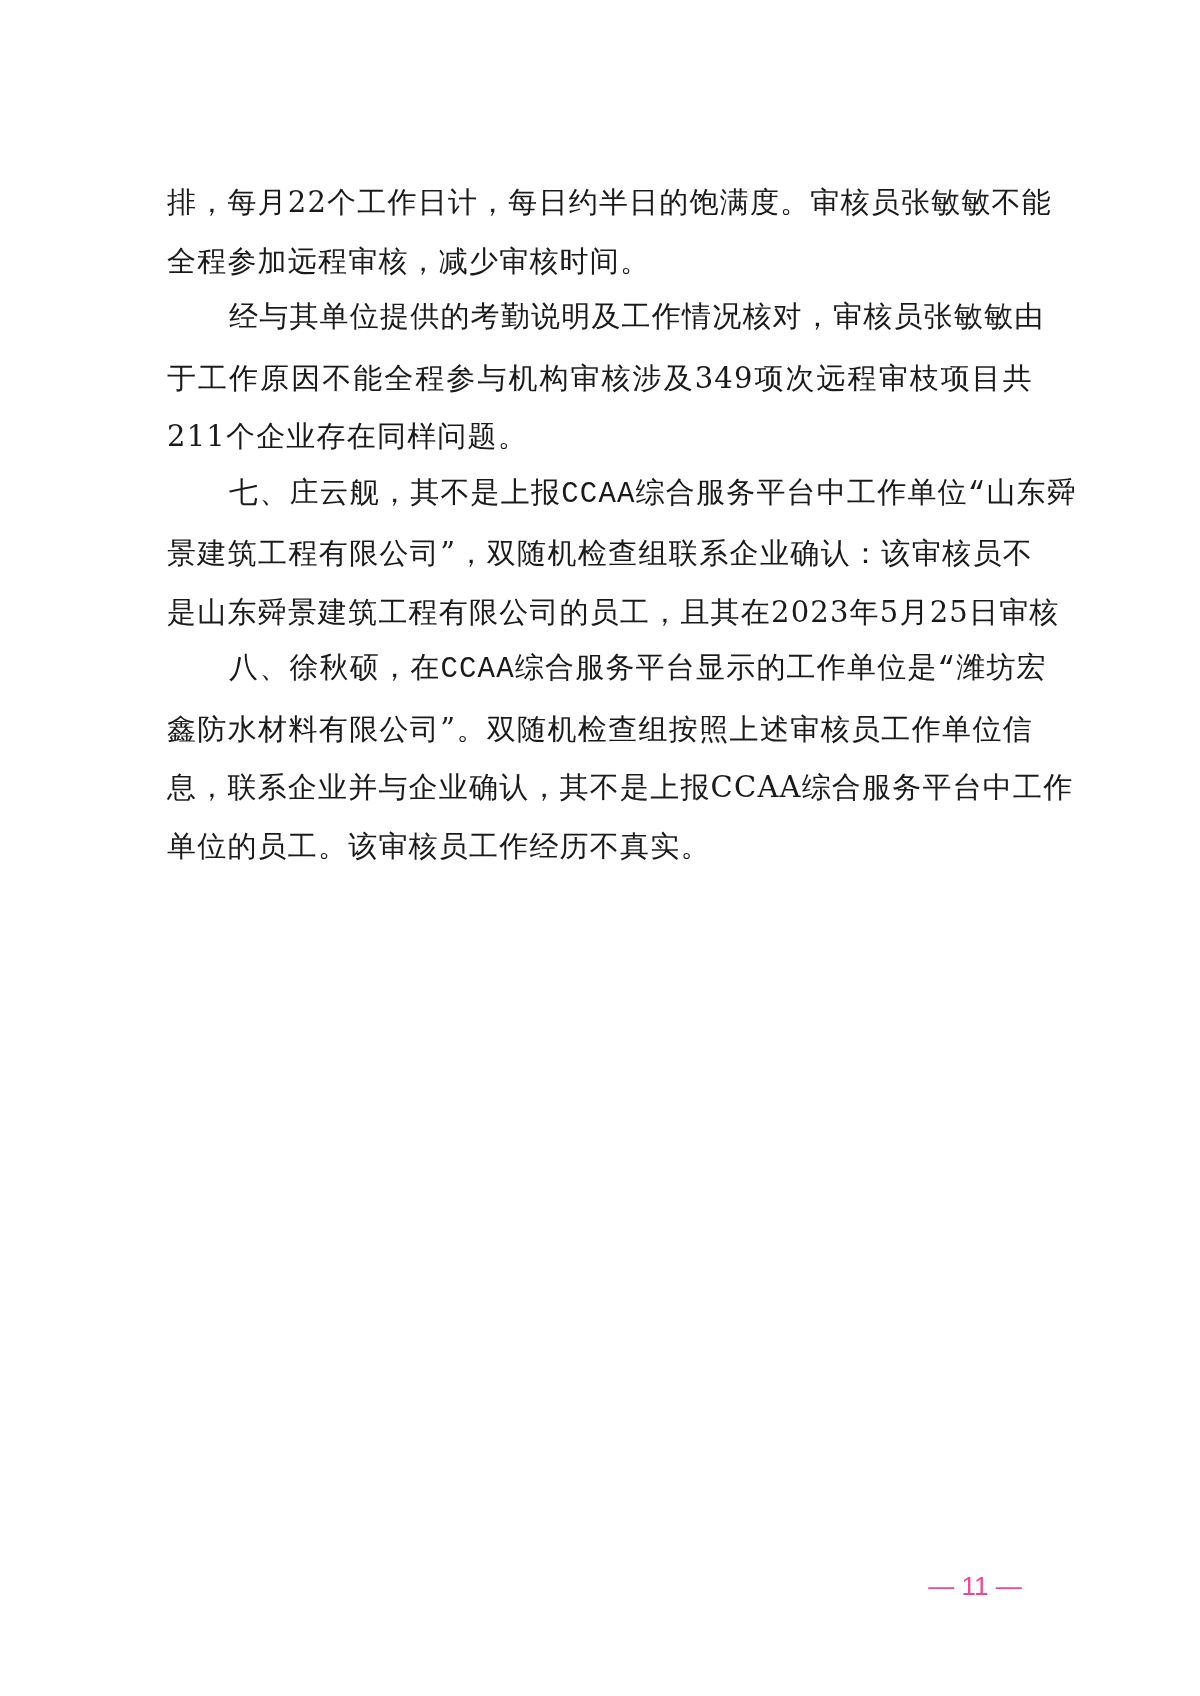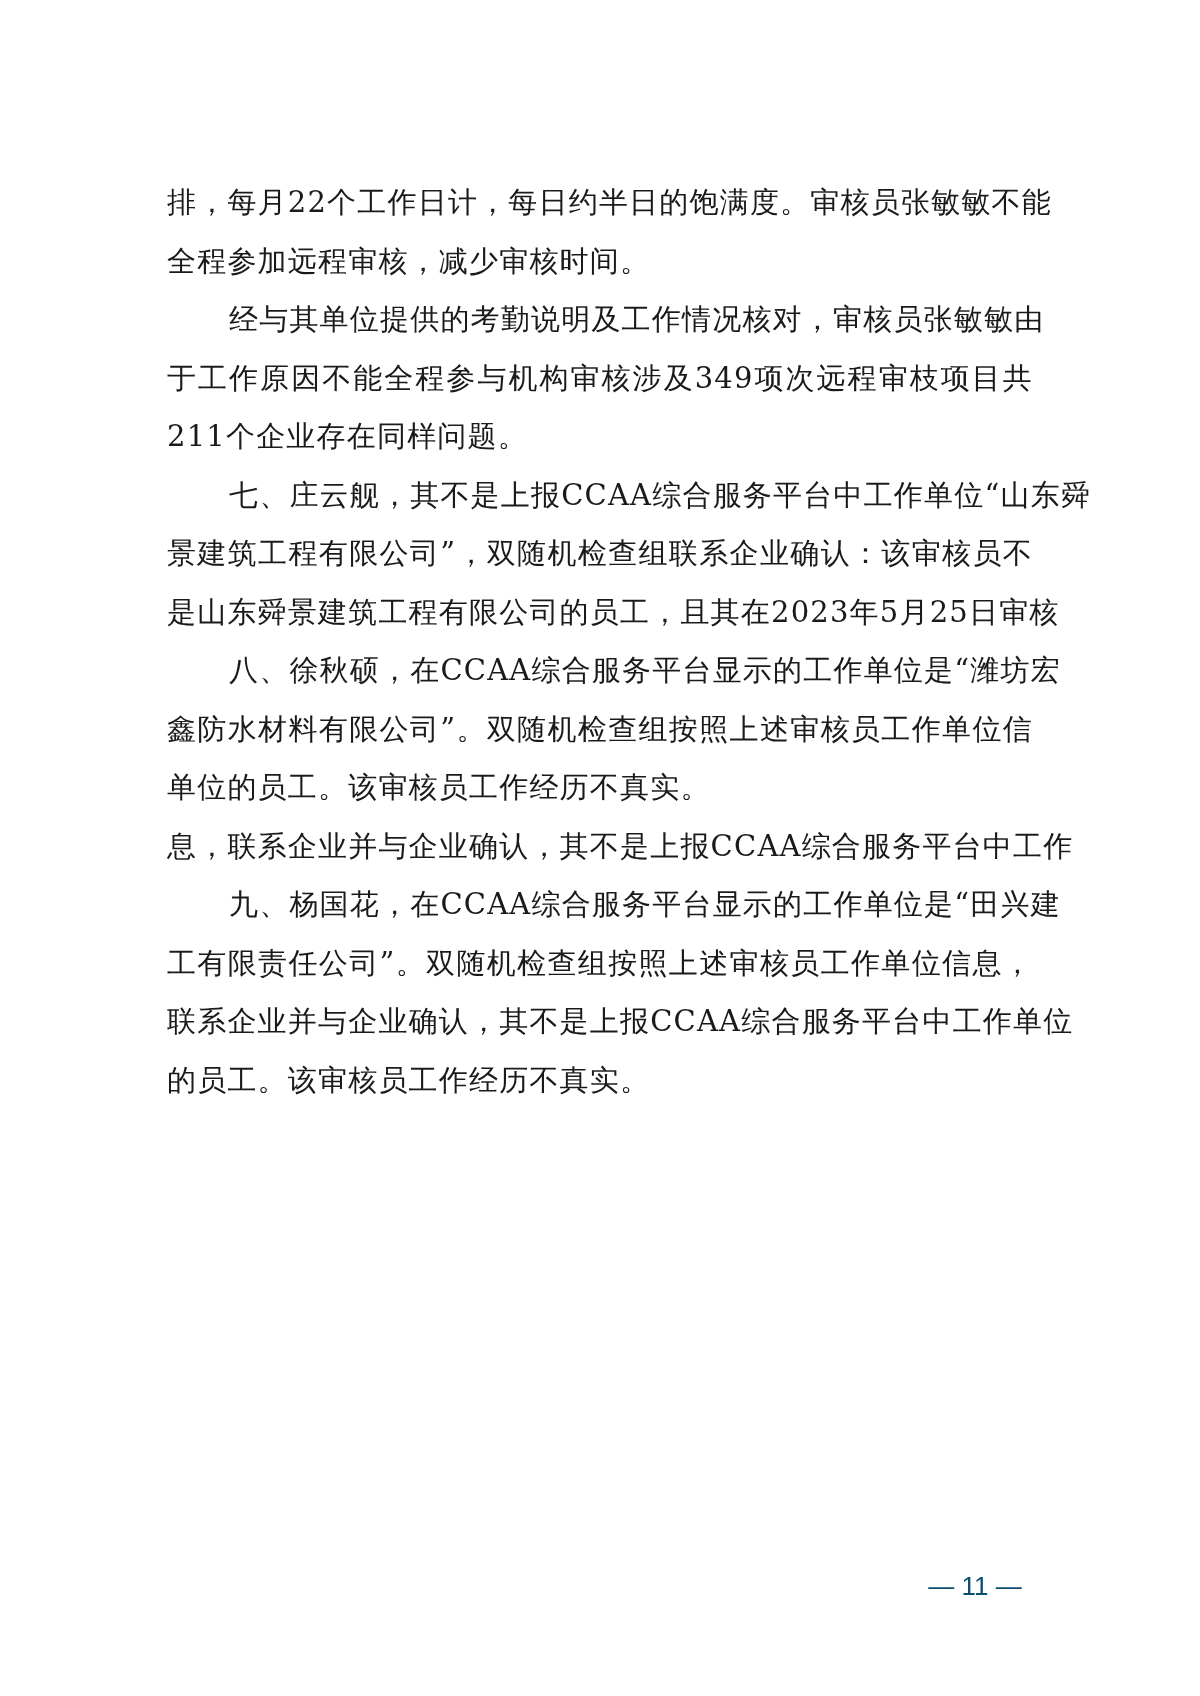--- a/index.html
+++ b/index.html
@@ -40,31 +40,32 @@
       text-align-last: justify;
       width: 866px;
       overflow: visible;
     }
     .line.last {
       text-align-last: left;
     }
     .line.indent {
       padding-left: 62px;
       width: 804px;
+      font-family: Liberation Mono, monospace;
     }
     .page-number {
       position: absolute;
       left: 910px;
       top: 1568px;
       width: 130px;
       height: 36px;
       line-height: 36px;
       font-family: "Liberation Sans", "DejaVu Sans", sans-serif;
       font-size: 26px;
-      color: #0c4a6e;
+      color: #ec4899;
       text-align: center;
       white-space: nowrap;
     }
   </style>
 </head>
 <body>
 
 <div class="page">
   <div class="body-text">
 
@@ -81,27 +82,21 @@
 
     <div>
       <span class="line indent">七、庄云舰，其不是上报CCAA综合服务平台中工作单位“山东舜</span>
       <span class="line">景建筑工程有限公司”，双随机检查组联系企业确认：该审核员不</span>
       <span class="line">是山东舜景建筑工程有限公司的员工，且其在2023年5月25日审核</span>
     </div>
 
     <div>
       <span class="line indent">八、徐秋硕，在CCAA综合服务平台显示的工作单位是“潍坊宏</span>
       <span class="line">鑫防水材料有限公司”。双随机检查组按照上述审核员工作单位信</span>
+      <span class="line">息，联系企业并与企业确认，其不是上报CCAA综合服务平台中工作</span>
       <span class="line last">单位的员工。该审核员工作经历不真实。</span>
-      <span class="line">息，联系企业并与企业确认，其不是上报CCAA综合服务平台中工作</span>
     </div>
 
-    <div>
-      <span class="line indent">九、杨国花，在CCAA综合服务平台显示的工作单位是“田兴建</span>
-      <span class="line">工有限责任公司”。双随机检查组按照上述审核员工作单位信息，</span>
-      <span class="line">联系企业并与企业确认，其不是上报CCAA综合服务平台中工作单位</span>
-      <span class="line last">的员工。该审核员工作经历不真实。</span>
-    </div>
 
   </div>
 
   <div class="page-number">— 11 —</div>
 </div>
 
 </body></html>

